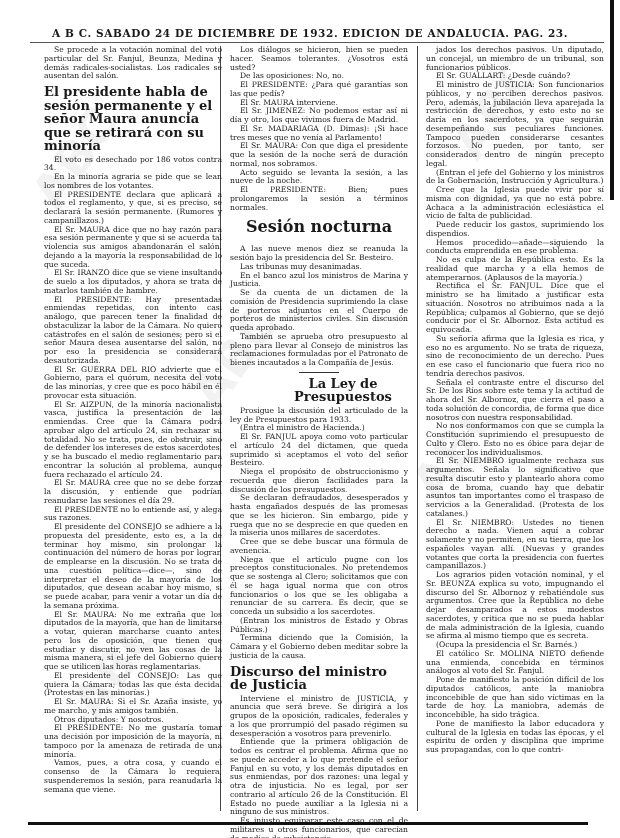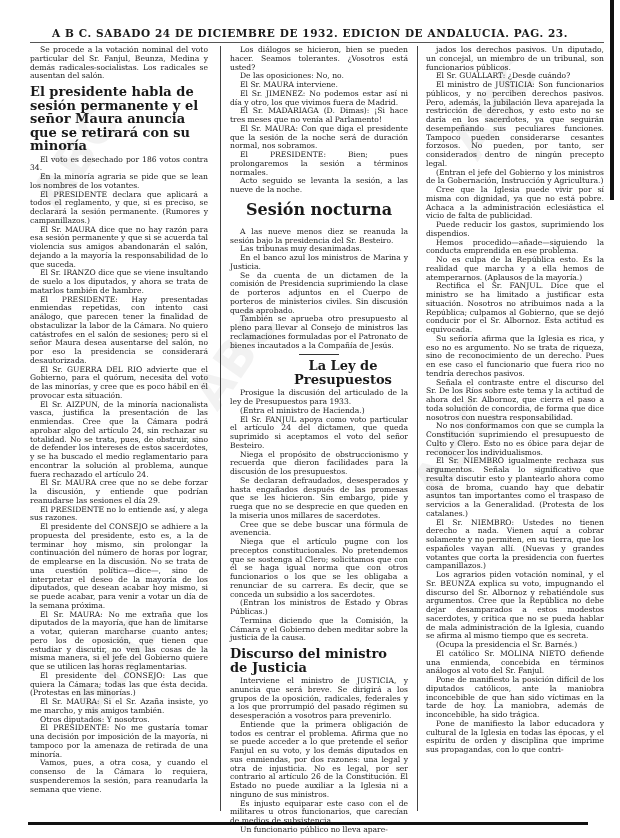--- a/index.html
+++ b/index.html
@@ -4,21 +4,21 @@
 <style>
   html,body{margin:0;padding:0;}
   body{width:620px;height:838px;background:#fff;position:relative;overflow:hidden;
        font-family:"DejaVu Serif","Liberation Serif",serif;color:#1a1a1a;}
   .header{position:absolute;top:27px;left:0;width:620px;text-align:center;
           font-size:10.5px;letter-spacing:0.6px;font-weight:bold;}
   .rule{position:absolute;top:42px;height:1px;background:#555;}
   .col{position:absolute;top:46px;font-size:7.6px;line-height:8.75px;text-align:justify;
        hyphens:auto;}
   .col p{margin:0;text-indent:10px;}
-  .c1{left:30px;width:178px;}
+  .c1{left:44px;width:178px;}
   .c2{left:230px;width:178px;}
   .c3{left:426px;width:178px;}
   .vline{position:absolute;width:1px;background:#444;}
   h2{font-size:13px;line-height:13.5px;margin:4px 0 3px 0;text-align:left;font-weight:bold;}
   h2.center{text-align:center;margin-left:48px;}
   h2.big{font-size:16px;line-height:18px;margin:6px 0 9px;}
   .sep{width:40px;height:1px;background:#333;margin:4px auto;}
   .watermark{position:absolute;font-size:48px;color:rgba(0,0,0,0.05);
              transform:rotate(-55deg);font-family:"DejaVu Sans",sans-serif;font-weight:bold;}
   .footbar{position:absolute;left:28px;top:822px;width:560px;height:3px;background:#111;}
@@ -56,26 +56,27 @@
     <p>El Sr. MAURA: No me extraña que los diputados de la mayoría, que han de limitarse a votar, quieran marcharse cuanto antes; pero los de oposición, que tienen que estudiar y discutir, no ven las cosas de la misma manera, si el jefe del Gobierno quiere que se utilicen las horas reglamentarias.</p>
     <p>El presidente del CONSEJO: Las que quiera la Cámara; todas las que ésta decida. (Protestas en las minorías.)</p>
     <p>El Sr. MAURA: Si el Sr. Azaña insiste, yo me marcho, y mis amigos también.</p>
     <p>Otros diputados: Y nosotros.</p>
     <p>El PRESIDENTE: No me gustaría tomar una decisión por imposición de la mayoría, ni tampoco por la amenaza de retirada de una minoría.</p>
     <p>Vamos, pues, a otra cosa, y cuando el consenso de la Cámara lo requiera, suspenderemos la sesión, para reanudarla la semana que viene.</p>
   </div>
 <div class="col c2" id="col1">
     <p>Los diálogos se hicieron, bien se pueden hacer. Seamos tolerantes. ¿Vosotros está usted?</p>
     <p>De las oposiciones: No, no.</p>
+    <p>El PRESIDENTE: ¿Para qué garantías son las que pedís?</p>
     <p>El Sr. MAURA interviene.</p>
     <p>El Sr. JIMENEZ: No podemos estar así ni día y otro, los que vivimos fuera de Madrid.</p>
     <p>El Sr. MADARIAGA (D. Dimas): ¡Si hace tres meses que no venía al Parlamento!</p>
     <p>El Sr. MAURA: Con que diga el presidente que la sesión de la noche será de duración normal, nos sobramos.</p>
+    <p>Acto seguido se levanta la sesión, a las nueve de la noche.</p>
     <p>El PRESIDENTE: Bien; pues prolongaremos la sesión a términos normales.</p>
-    <p>Acto seguido se levanta la sesión, a las nueve de la noche.</p>
     <h2 class="center big">Sesión nocturna</h2>
     <p>A las nueve menos diez se reanuda la sesión bajo la presidencia del Sr. Besteiro.</p>
     <p>Las tribunas muy desanimadas.</p>
     <p>En el banco azul los ministros de Marina y Justicia.</p>
     <p>Se da cuenta de un dictamen de la comisión de Presidencia suprimiendo la clase de porteros adjuntos en el Cuerpo de porteros de ministerios civiles. Sin discusión queda aprobado.</p>
     <p>También se aprueba otro presupuesto al pleno para llevar al Consejo de ministros las reclamaciones formuladas por el Patronato de bienes incautados a la Compañía de Jesús.</p>
     <div class="sep"></div>
     <h2 class="center">La Ley de Presupuestos</h2>
     <p>Prosigue la discusión del articulado de la ley de Presupuestos para 1933.</p>
     <p>(Entra el ministro de Hacienda.)</p>

